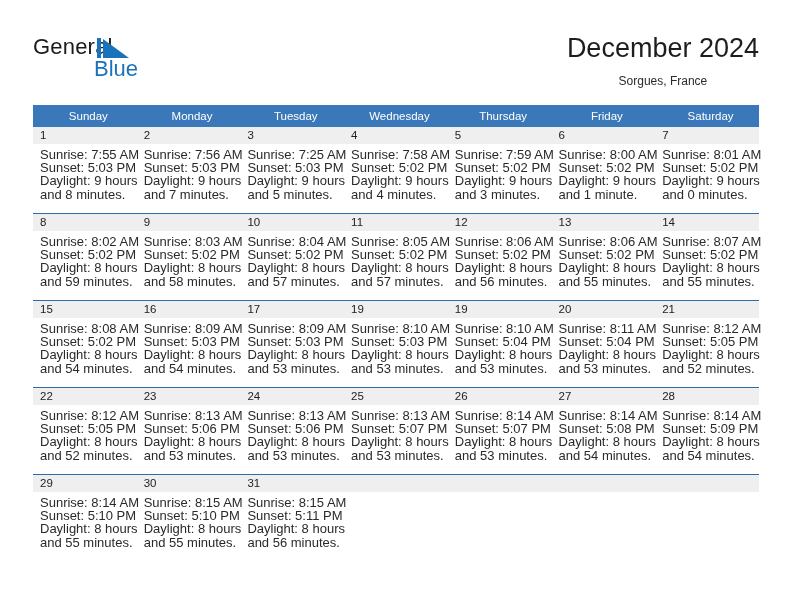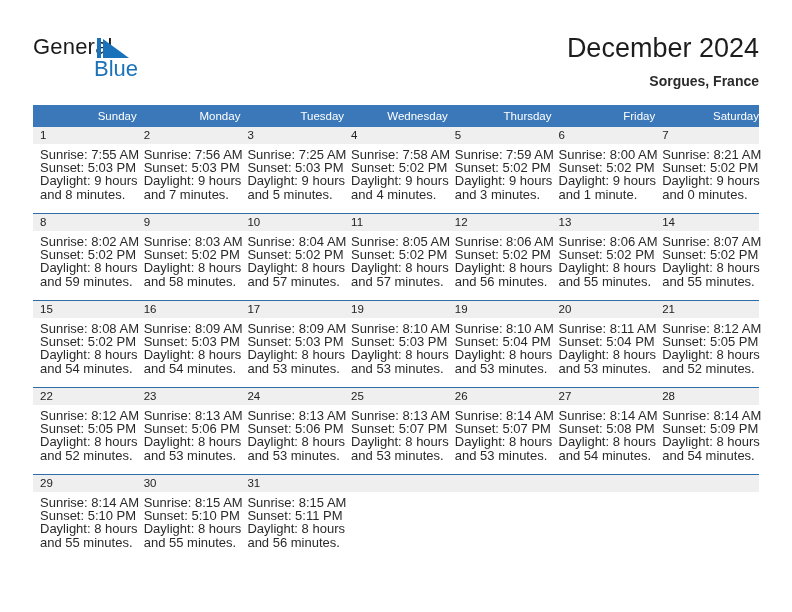--- a/index.html
+++ b/index.html
@@ -54,56 +54,55 @@
     top: 22px;
     font-size: 22px;
     color: #1a72ba;
     font-family: "Liberation Sans", sans-serif;
   }
 
   .title-block {
     position: absolute;
     right: 33px;
     top: 32px;
-    text-align: right;
+    text-align: center;
   }
   .cal-title {
     font-size: 27px;
     color: #1d1d1d;
     line-height: 32px;
     white-space: nowrap;
     font-weight: normal;
     margin: 0;
   }
   .cal-subtitle {
-    font-size: 14px;
+    font-size: 12px;
     color: #2b2b2b;
     line-height: 20px;
     margin-top: 7px;
     white-space: nowrap;
-    font-weight: bold;
   }
 
   
   .calendar {
     position: absolute;
     left: 33px;
     top: 105px;
     width: 726px;
     border-collapse: collapse;
     table-layout: fixed;
   }
   .calendar col { width: 103.71px; }
 
   .calendar thead th {
     background: #3b78b9;
     color: #ffffff;
     font-size: 11.5px;
     font-weight: normal;
-    text-align: right;
+    text-align: center;
     padding: 5px 0 5px 7px;
     height: 10px;
     line-height: 12px;
     border: 0;
   }
 
   .calendar tbody td {
     vertical-align: top;
     padding: 0;
     border: 0;
@@ -251,21 +250,21 @@
               <div>Sunset: 5:02 PM</div>
               <div>Daylight: 9 hours</div>
               <div>and 1 minute.</div>
             </div>
           </div>
         </td>
       <td>
           <div class="daycell filled">
             <div class="daynum-band">7</div>
             <div class="day-lines">
-              <div>Sunrise: 8:21 AM</div>
+              <div>Sunrise: 8:01 AM</div>
               <div>Sunset: 5:02 PM</div>
               <div>Daylight: 9 hours</div>
               <div>and 0 minutes.</div>
             </div>
           </div>
         </td>
     </tr>
 
     <tr class="week-row">
       <td>

